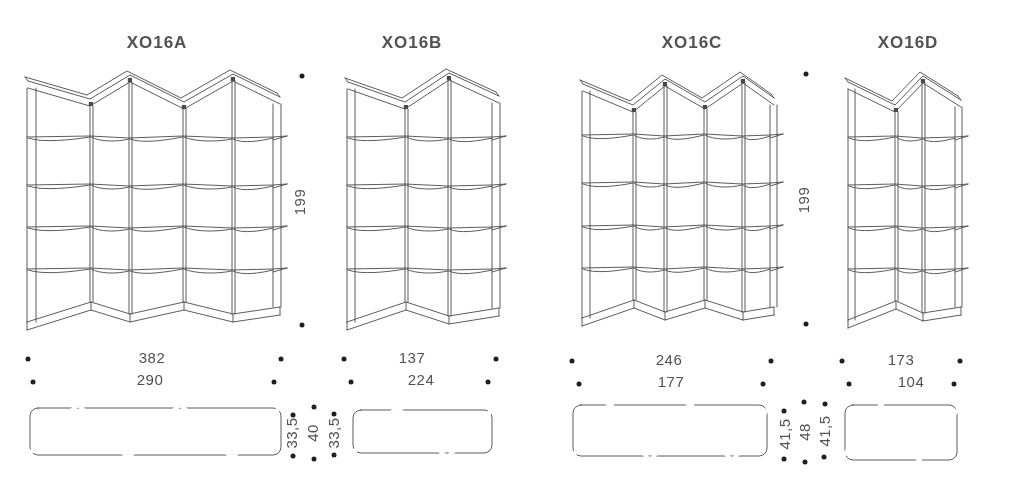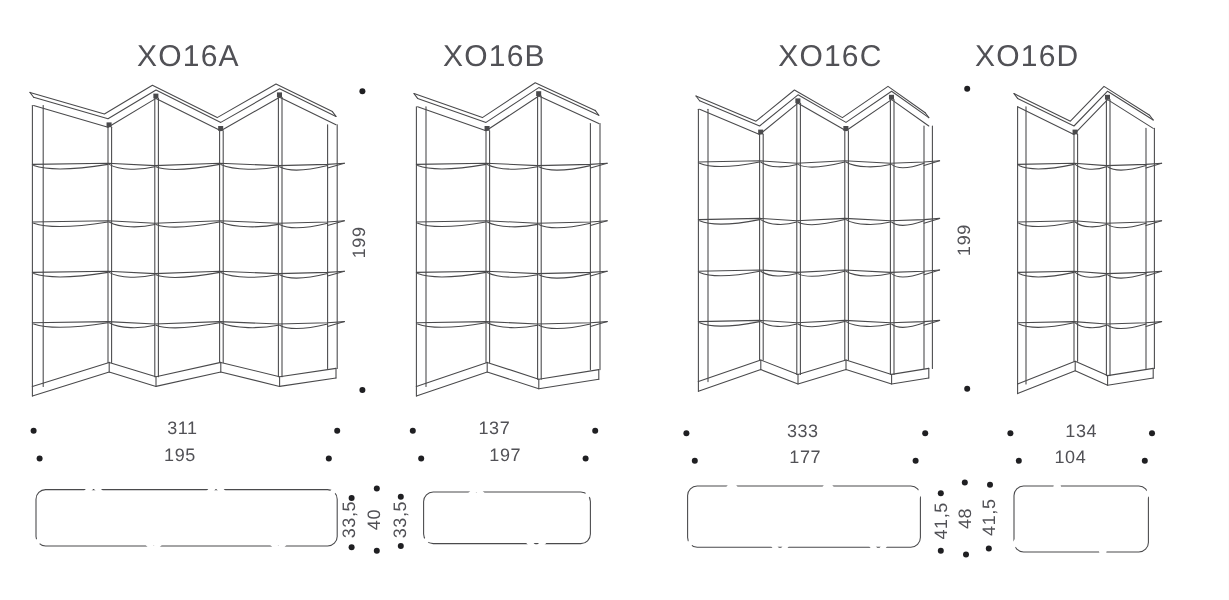--- a/index.html
+++ b/index.html
@@ -1,40 +1,40 @@
 <!DOCTYPE html>
 <html style="--line: #4a4a4c; --text: #515156; --dot: #1f1f22; --bg: #ffffff;"><head>
 <meta charset="utf-8">
 <style>
   :root{ --line:#4a4a4c; --text:#515156; --dot:#1f1f22; --bg:#ffffff; }
   html,body{margin:0;padding:0;background:#f4f4f4;}
   .canvas{position:relative;width:1024px;height:500px;background:var(--bg);
           font-family:"Liberation Sans",sans-serif;overflow:hidden;margin:0 auto;}
   .title{position:absolute;top:33px;transform:translateX(-50%);
-         font-size:25px;letter-spacing:1px;color:var(--text);white-space:nowrap;}
+         font-size:17px;letter-spacing:1px;color:var(--text);white-space:nowrap;font-weight:bold;}
   .dim{position:absolute;transform:translateX(-50%);font-size:15px;letter-spacing:.5px;
        color:var(--text);white-space:nowrap;line-height:18px;height:18px;}
   .dim-v{transform:translate(-50%,-50%) rotate(-90deg);}
   .dot{position:absolute;width:5px;height:5px;border-radius:50%;
        background:var(--dot);transform:translate(-50%,-50%);}
   svg.drawing{position:absolute;overflow:visible;}
   svg.drawing line,svg.drawing polyline,svg.drawing path,svg.drawing rect{
        stroke:var(--line);stroke-width:.9;fill:none;stroke-linejoin:round;stroke-linecap:round;}
   svg.drawing .fillw{fill:#ffffff;}
   svg.drawing .filld{fill:var(--line);stroke:none;}
 </style>
 </head>
 <body>
 
 <div class="canvas">
 
   <div class="title" style="left:157px">XO16A</div>
   <div class="title" style="left:412px">XO16B</div>
   <div class="title" style="left:692px">XO16C</div>
-  <div class="title" style="left:856px">XO16D</div>
+  <div class="title" style="left:908px">XO16D</div>
 
   <svg id="front-a" class="drawing" style="left:18px;top:70px" width="272" height="264">
       <polyline points="10,11 72,29 112,5 166,32 215,4 262,27"></polyline>
       <polyline points="7,7 69,25 109,1 163,28 212,0 259,23"></polyline>
       <polyline points="10,18 72,36 112,12 166,39 215,11 262,34"></polyline>
       <line x1="7" y1="7" x2="10" y2="11"></line>
       <line x1="259" y1="23" x2="262" y2="27"></line>
       <line x1="9" y1="18" x2="9" y2="252"></line>
       <line x1="18" y1="18" x2="18" y2="252"></line>
       <line x1="72" y1="36" x2="72" y2="232"></line>
@@ -276,28 +276,28 @@
       <rect x="7" y="5" width="112" height="55" rx="8"></rect>
       <polygon points="5.76,59.32 44.76,7.32 41.24,4.68 2.2399999999999998,56.68" class="fillw"></polygon>
       <polygon points="41.212068569310766,7.281913101248887 79.21206856931076,60.28191310124889 82.78793143068924,57.71808689875111 44.787931430689234,4.718086898751113" class="fillw"></polygon>
       <polygon points="82.73107751818299,60.357707857398424 122.73107751818299,9.357707857398424 119.26892248181701,6.642292142601576 79.26892248181701,57.642292142601576" class="fillw"></polygon>
       <circle cx="4" cy="58" r="3.2" class="fillw"></circle>
       <circle cx="43" cy="6" r="3.2" class="fillw"></circle>
       <circle cx="81" cy="59" r="3.2" class="fillw"></circle>
       <circle cx="121" cy="8" r="3.2" class="fillw"></circle>
     </svg>
 
-  <div class="dim" style="left:152px;top:349px">311</div>
-  <div class="dim" style="left:150px;top:371px">195</div>
+  <div class="dim" style="left:152px;top:349px">382</div>
+  <div class="dim" style="left:150px;top:371px">290</div>
   <div class="dim" style="left:412px;top:349px">137</div>
-  <div class="dim" style="left:421px;top:371px">197</div>
-  <div class="dim" style="left:669px;top:351px">333</div>
+  <div class="dim" style="left:421px;top:371px">224</div>
+  <div class="dim" style="left:669px;top:351px">246</div>
   <div class="dim" style="left:671px;top:373px">177</div>
-  <div class="dim" style="left:901px;top:351px">134</div>
-  <div class="dim" style="left:892px;top:373px">104</div>
+  <div class="dim" style="left:901px;top:351px">173</div>
+  <div class="dim" style="left:911px;top:373px">104</div>
 
   <div class="dim dim-v" style="left:300px;top:202px">199</div>
   <div class="dim dim-v" style="left:804px;top:200px">199</div>
 
   <div class="dim dim-v" style="left:292px;top:433px">33,5</div>
   <div class="dim dim-v" style="left:313px;top:433px">40</div>
   <div class="dim dim-v" style="left:334px;top:433px">33,5</div>
   <div class="dim dim-v" style="left:785px;top:434px">41,5</div>
   <div class="dim dim-v" style="left:805px;top:432px">48</div>
   <div class="dim dim-v" style="left:825px;top:431px">41,5</div>

